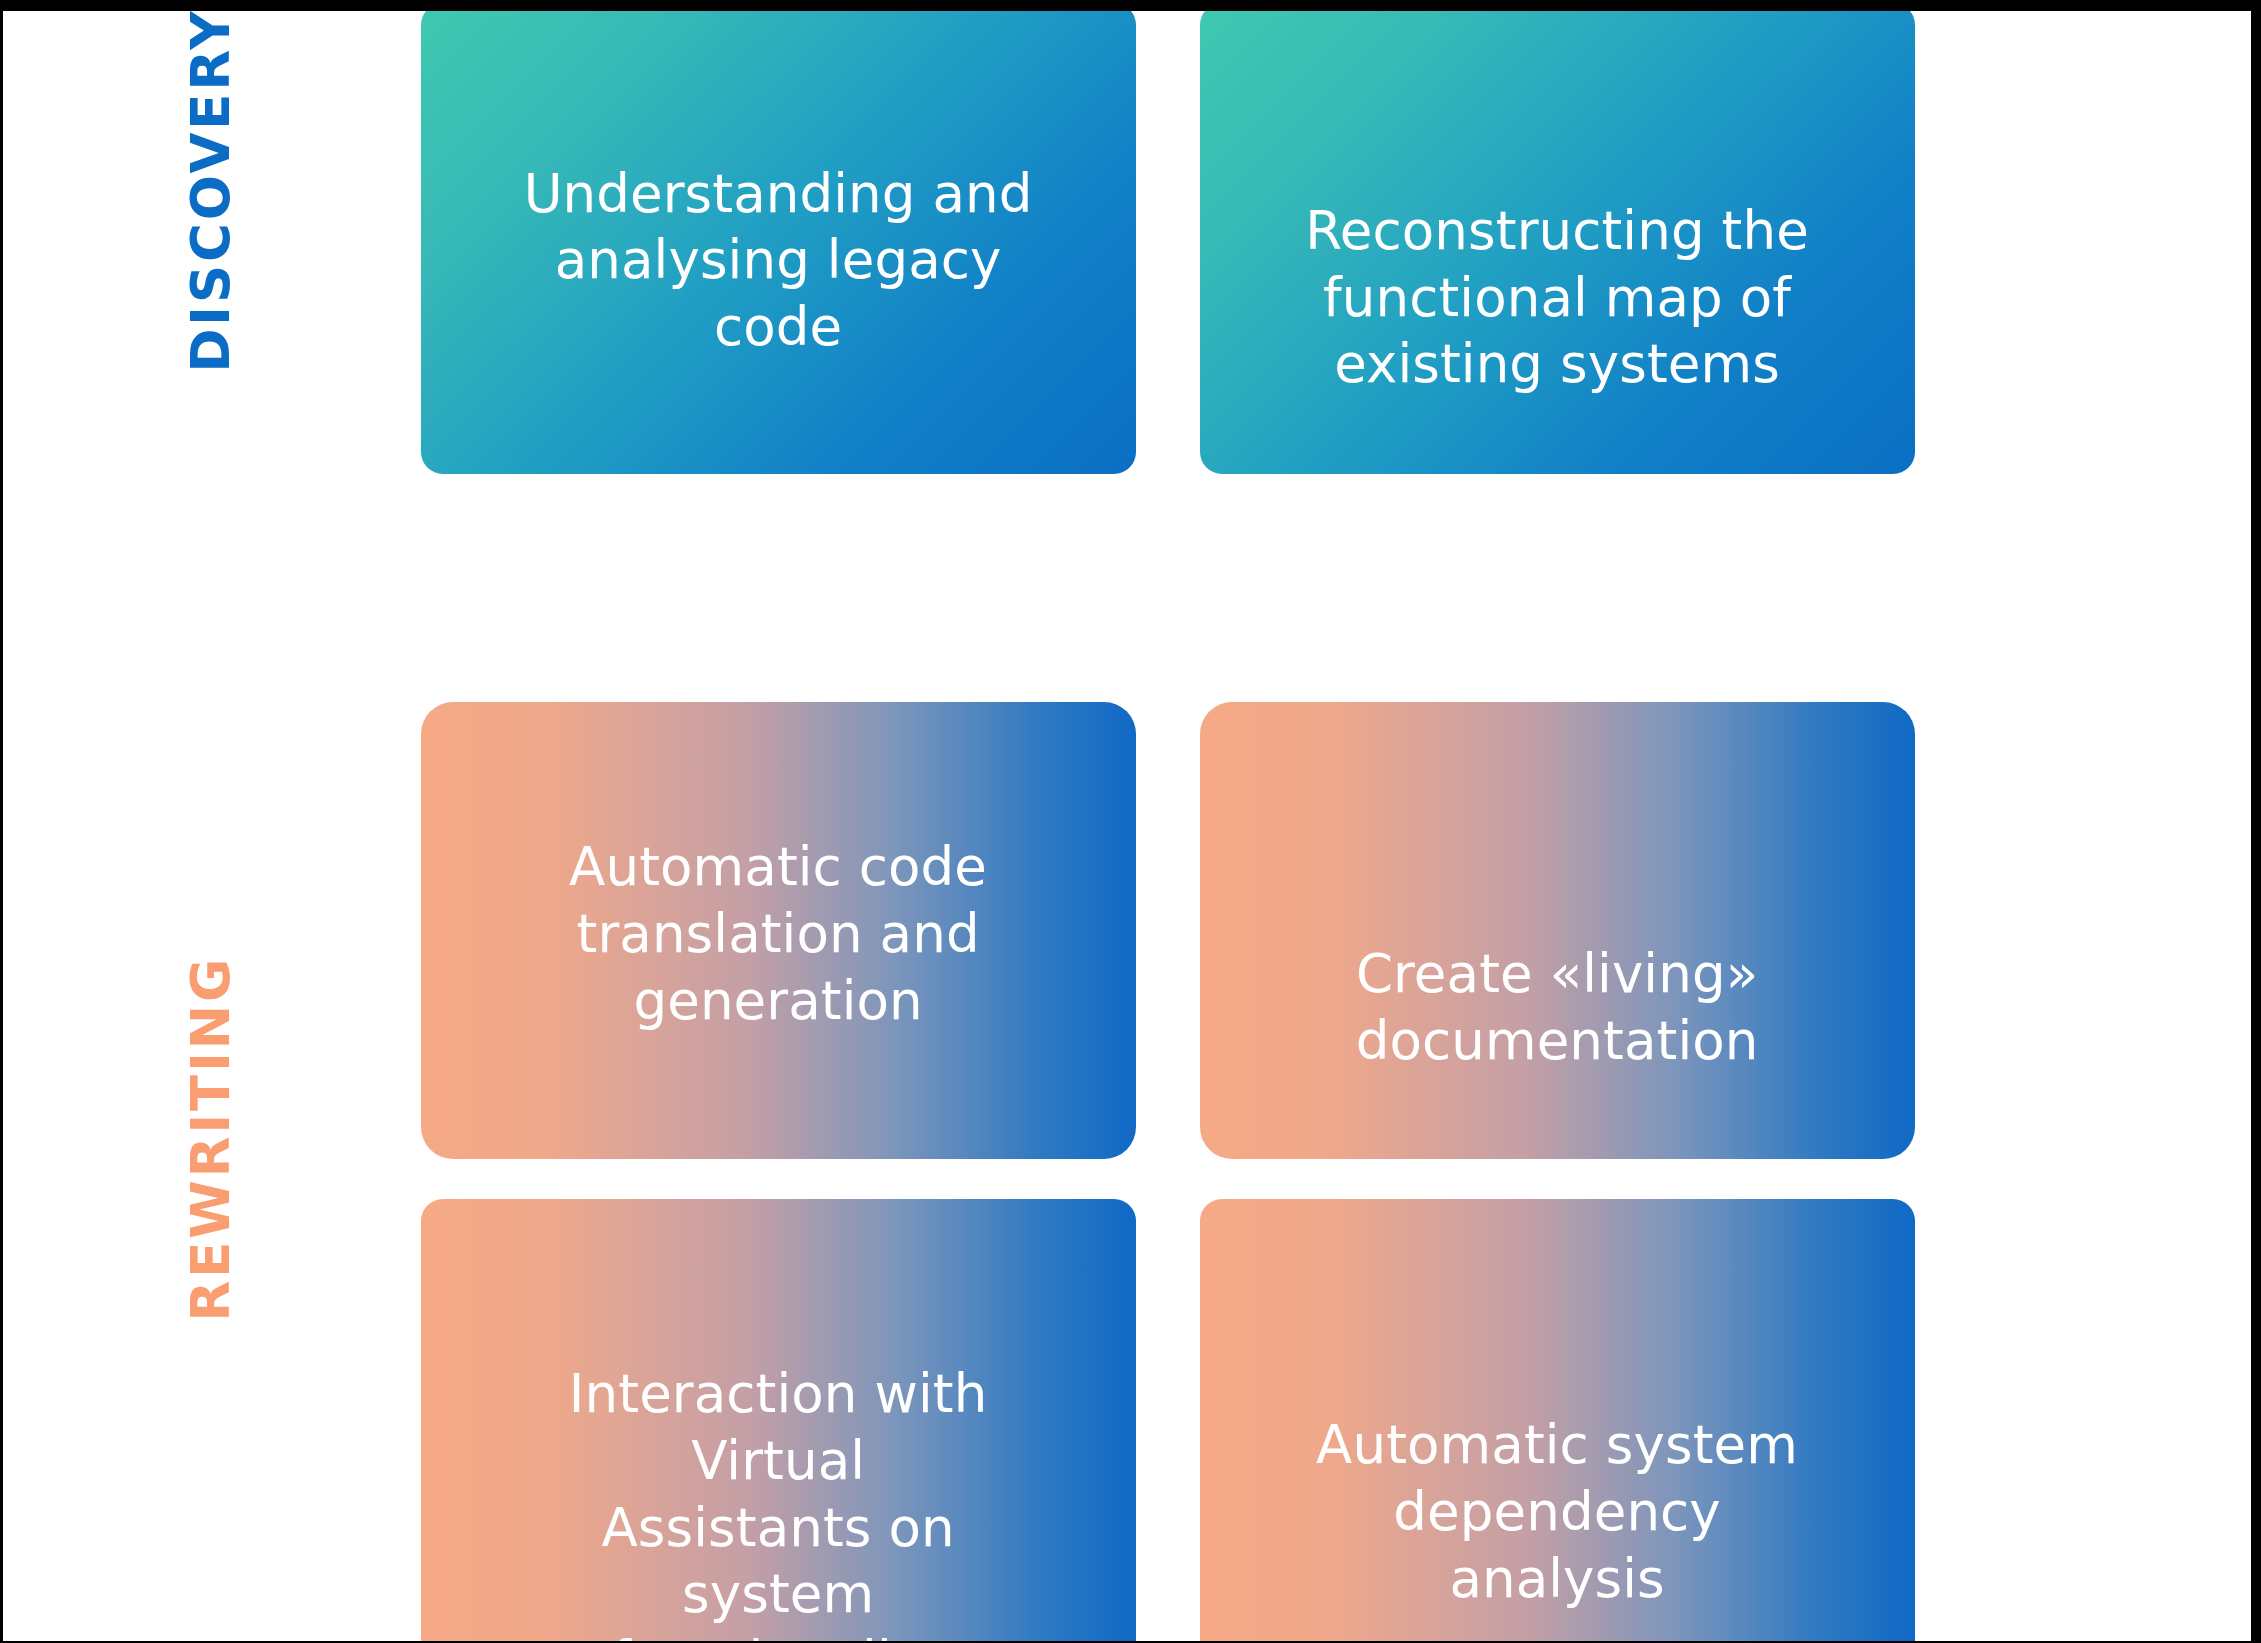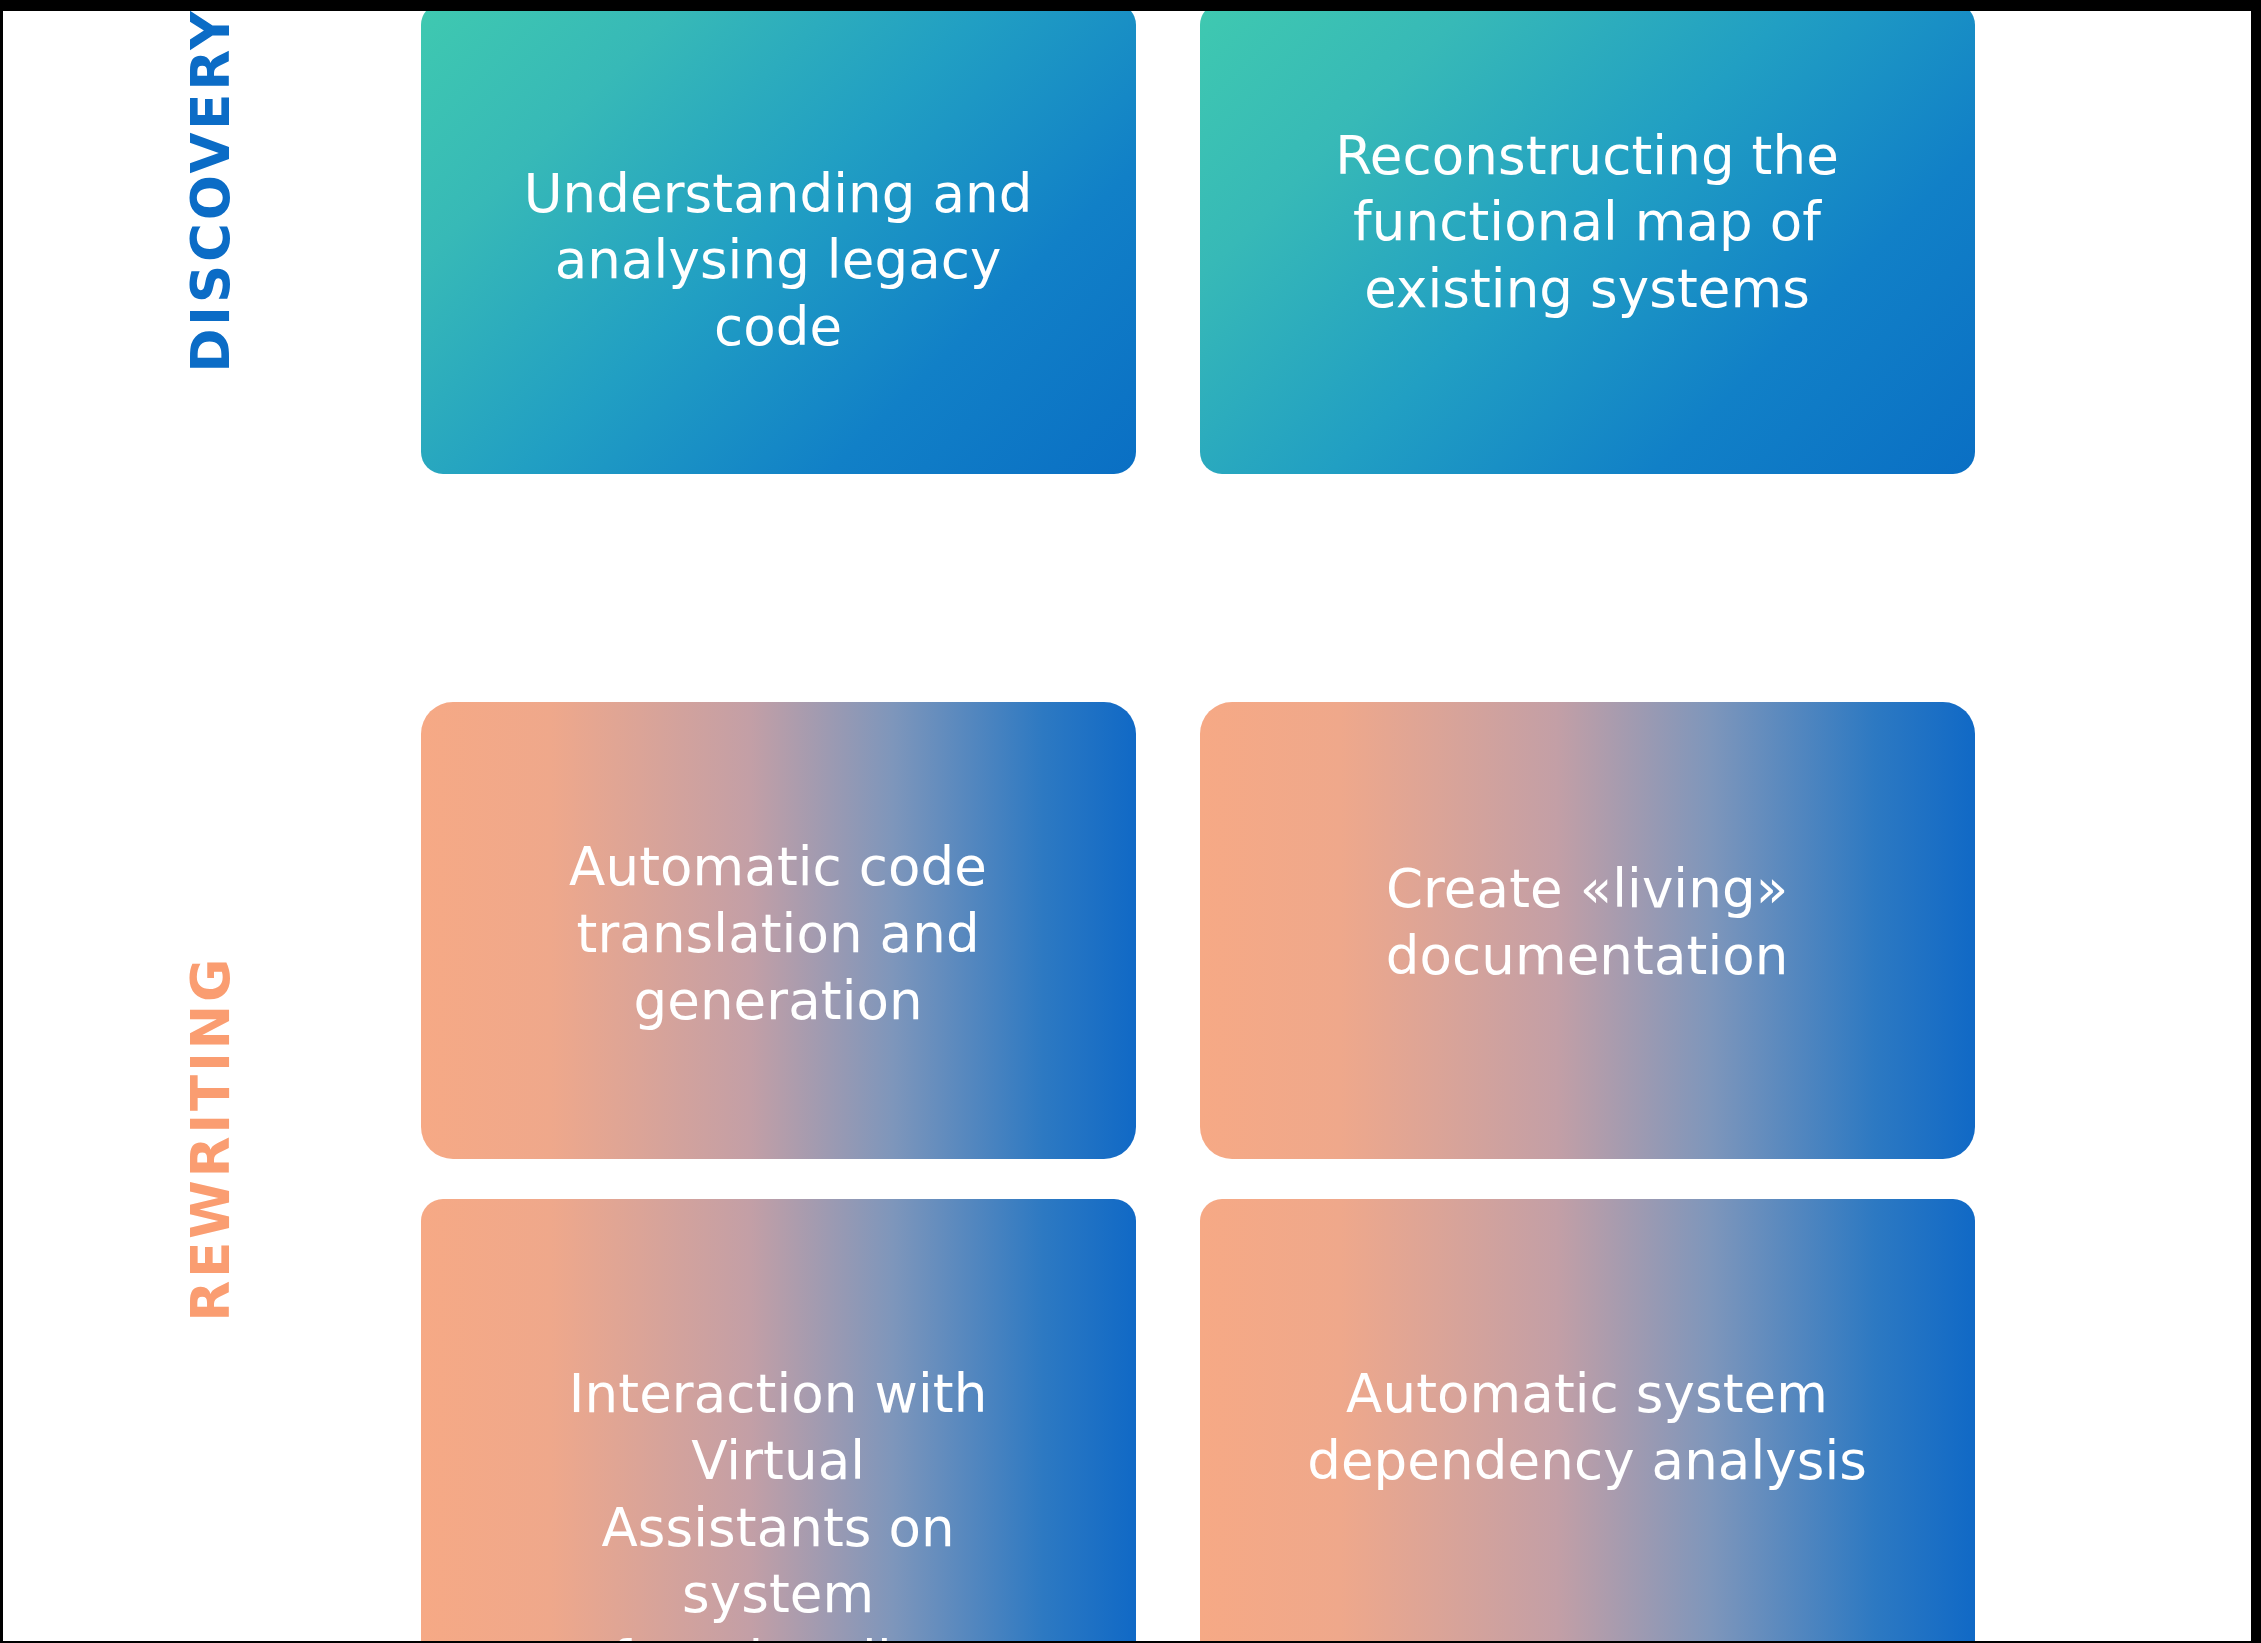--- a/index.html
+++ b/index.html
@@ -107,21 +107,21 @@
   .card.r2 { top: 691px;  height: 457px; border-radius: 32px; }
   .card.r3 { top: 1188px; height: 465px; }
 
   .card.r2 .card-text { margin-top: 132px; }
   .card.r2.card-b .card-text { margin-top: 154px; }
   .card.r3 .card-text { margin-top: 162px; }
   .card.r3.card-b .card-text { }
 
   
   .card.card-a { left: 418px;  width: 715px; }
-  .card.card-b { left: 1197px; width: 775px; }
+  .card.card-b { left: 1197px; width: 715px; align-items: center; }
 </style>
 </head>
 <body>
 
 <div class="screen">
   <div class="canvas">
 
     <div class="stage-label stage-discovery">DISCOVERY</div>
 
     <div class="stage-label stage-rewriting">REWRITING</div>

